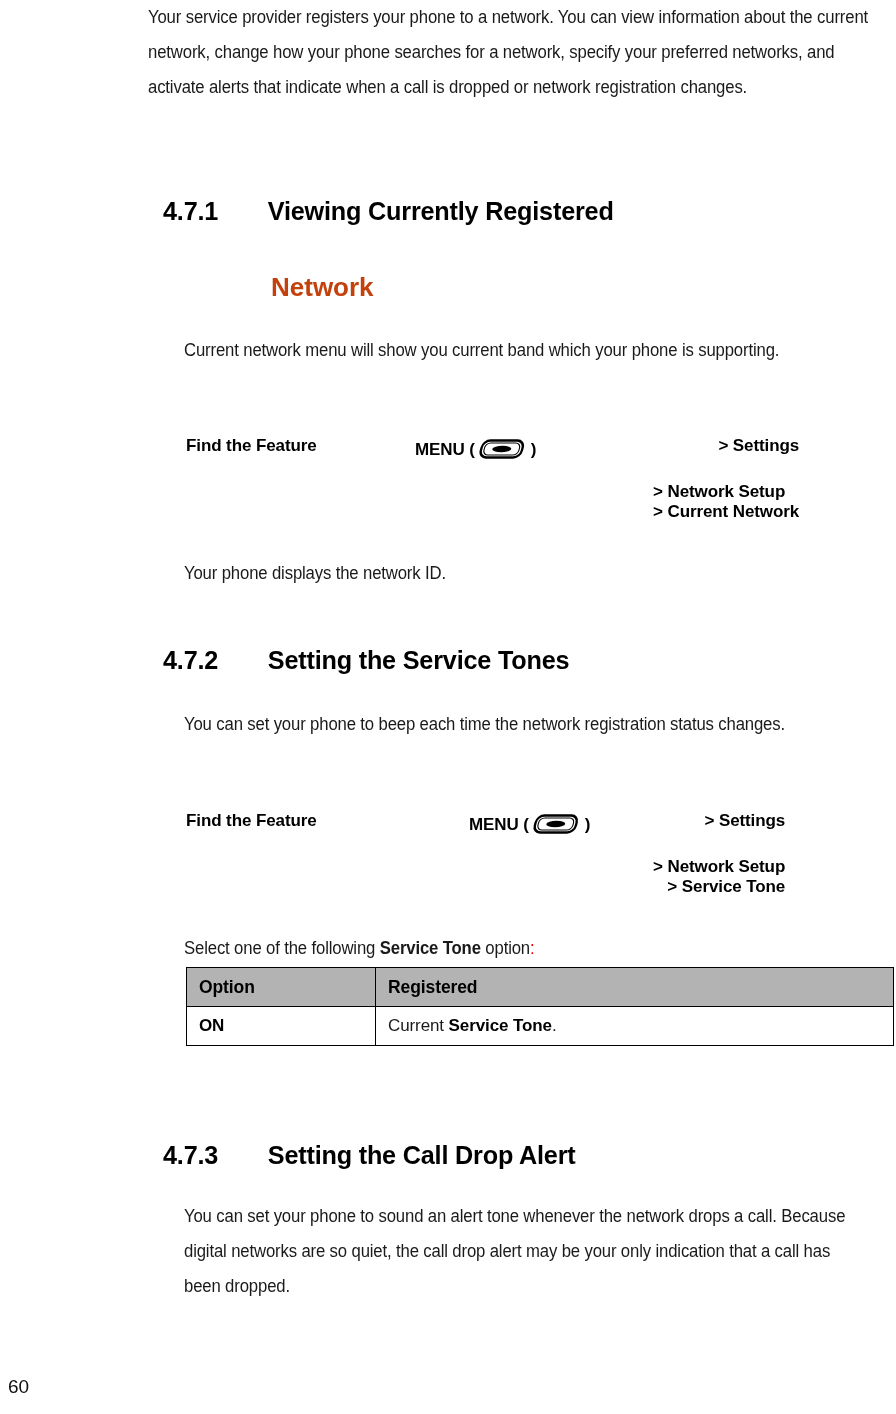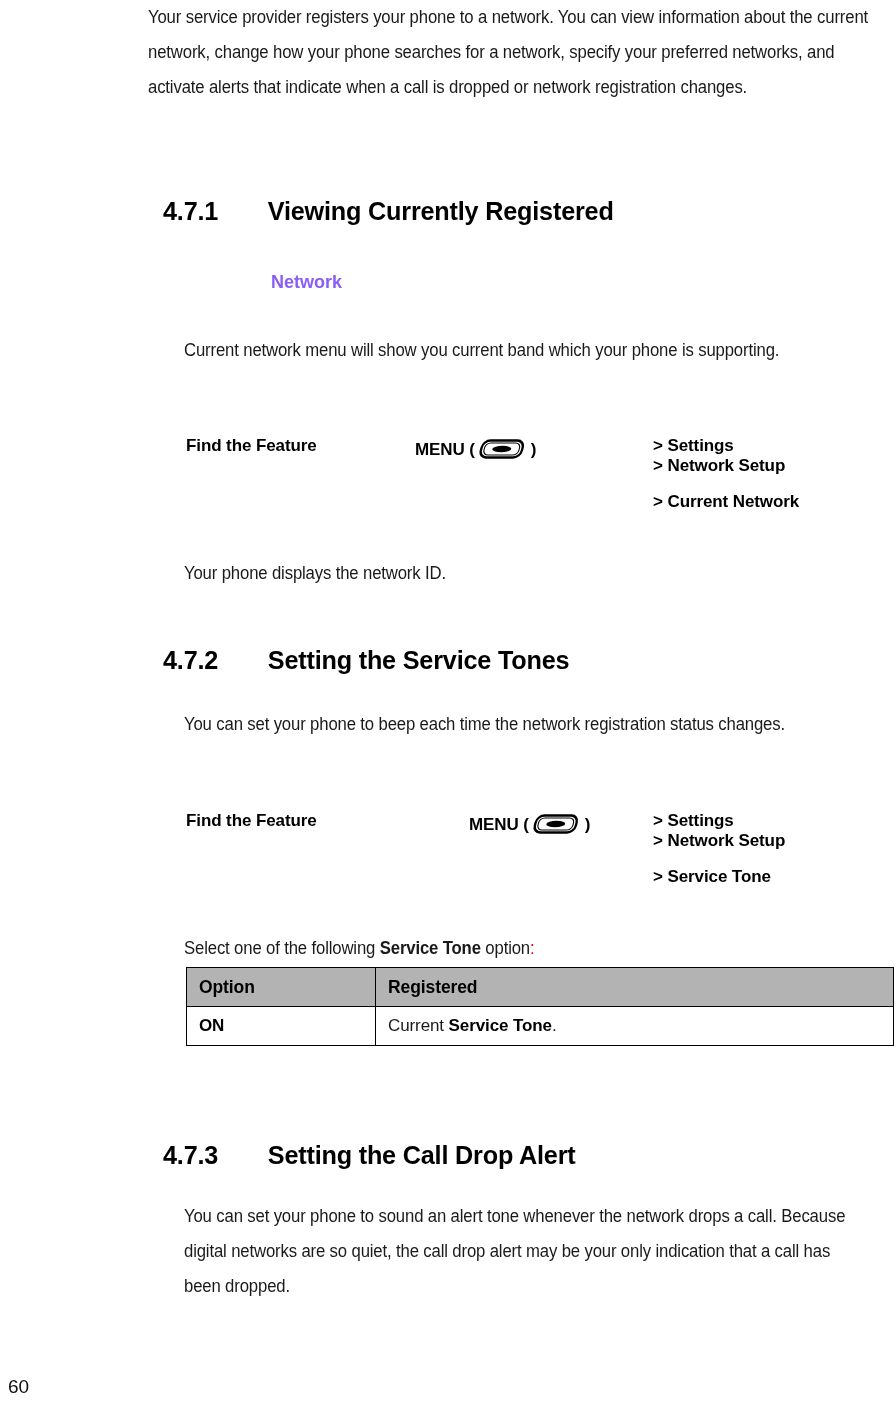--- a/index.html
+++ b/index.html
@@ -83,23 +83,23 @@
   }
   .heading .num {
     display: inline-block;
     width: 108px;
   }
   .heading-471 { left: 163px; top: 196px; }
   .heading-471-cont {
     position: absolute;
     left: 271px;
     top: 272px;
-    font-size: 18px;
-    font-weight: bold;
-    color: #8b5cf6;
+    font-size: 26px;
+    font-weight: bold;
+    color: #c2410c;
     white-space: nowrap;
   }
   .heading-472 { left: 163px; top: 645px; }
   .heading-473 { left: 163px; top: 1140px; }
 
   
   .ftf {
     position: absolute;
     font-size: 17px;
     font-weight: bold;
@@ -126,23 +126,23 @@
   .ftf-path {
     position: absolute;
     left: 467px;
     top: 0;
     white-space: nowrap;
   }
   .ftf-path .path-line {
     display: block;
     white-space: nowrap;
   }
-  .ftf-path .path-line.l1 { margin-top: 0px; }
-  .ftf-path .path-line.l2 { }
-  .ftf-path .path-line.l3 { margin-top: 16px; }
+  .ftf-path .path-line.l1 { margin-top: 0px; text-align: right; }
+  .ftf-path .path-line.l2 { margin-top: 26px; }
+  .ftf-path .path-line.l3 { margin-top: 0; text-align: right; }
 
   
   .menu-key {
     display: inline-block;
     width: 54px;
     height: 26px;
     vertical-align: -7px;
     position: relative;
     margin: 0 1px;
   }

